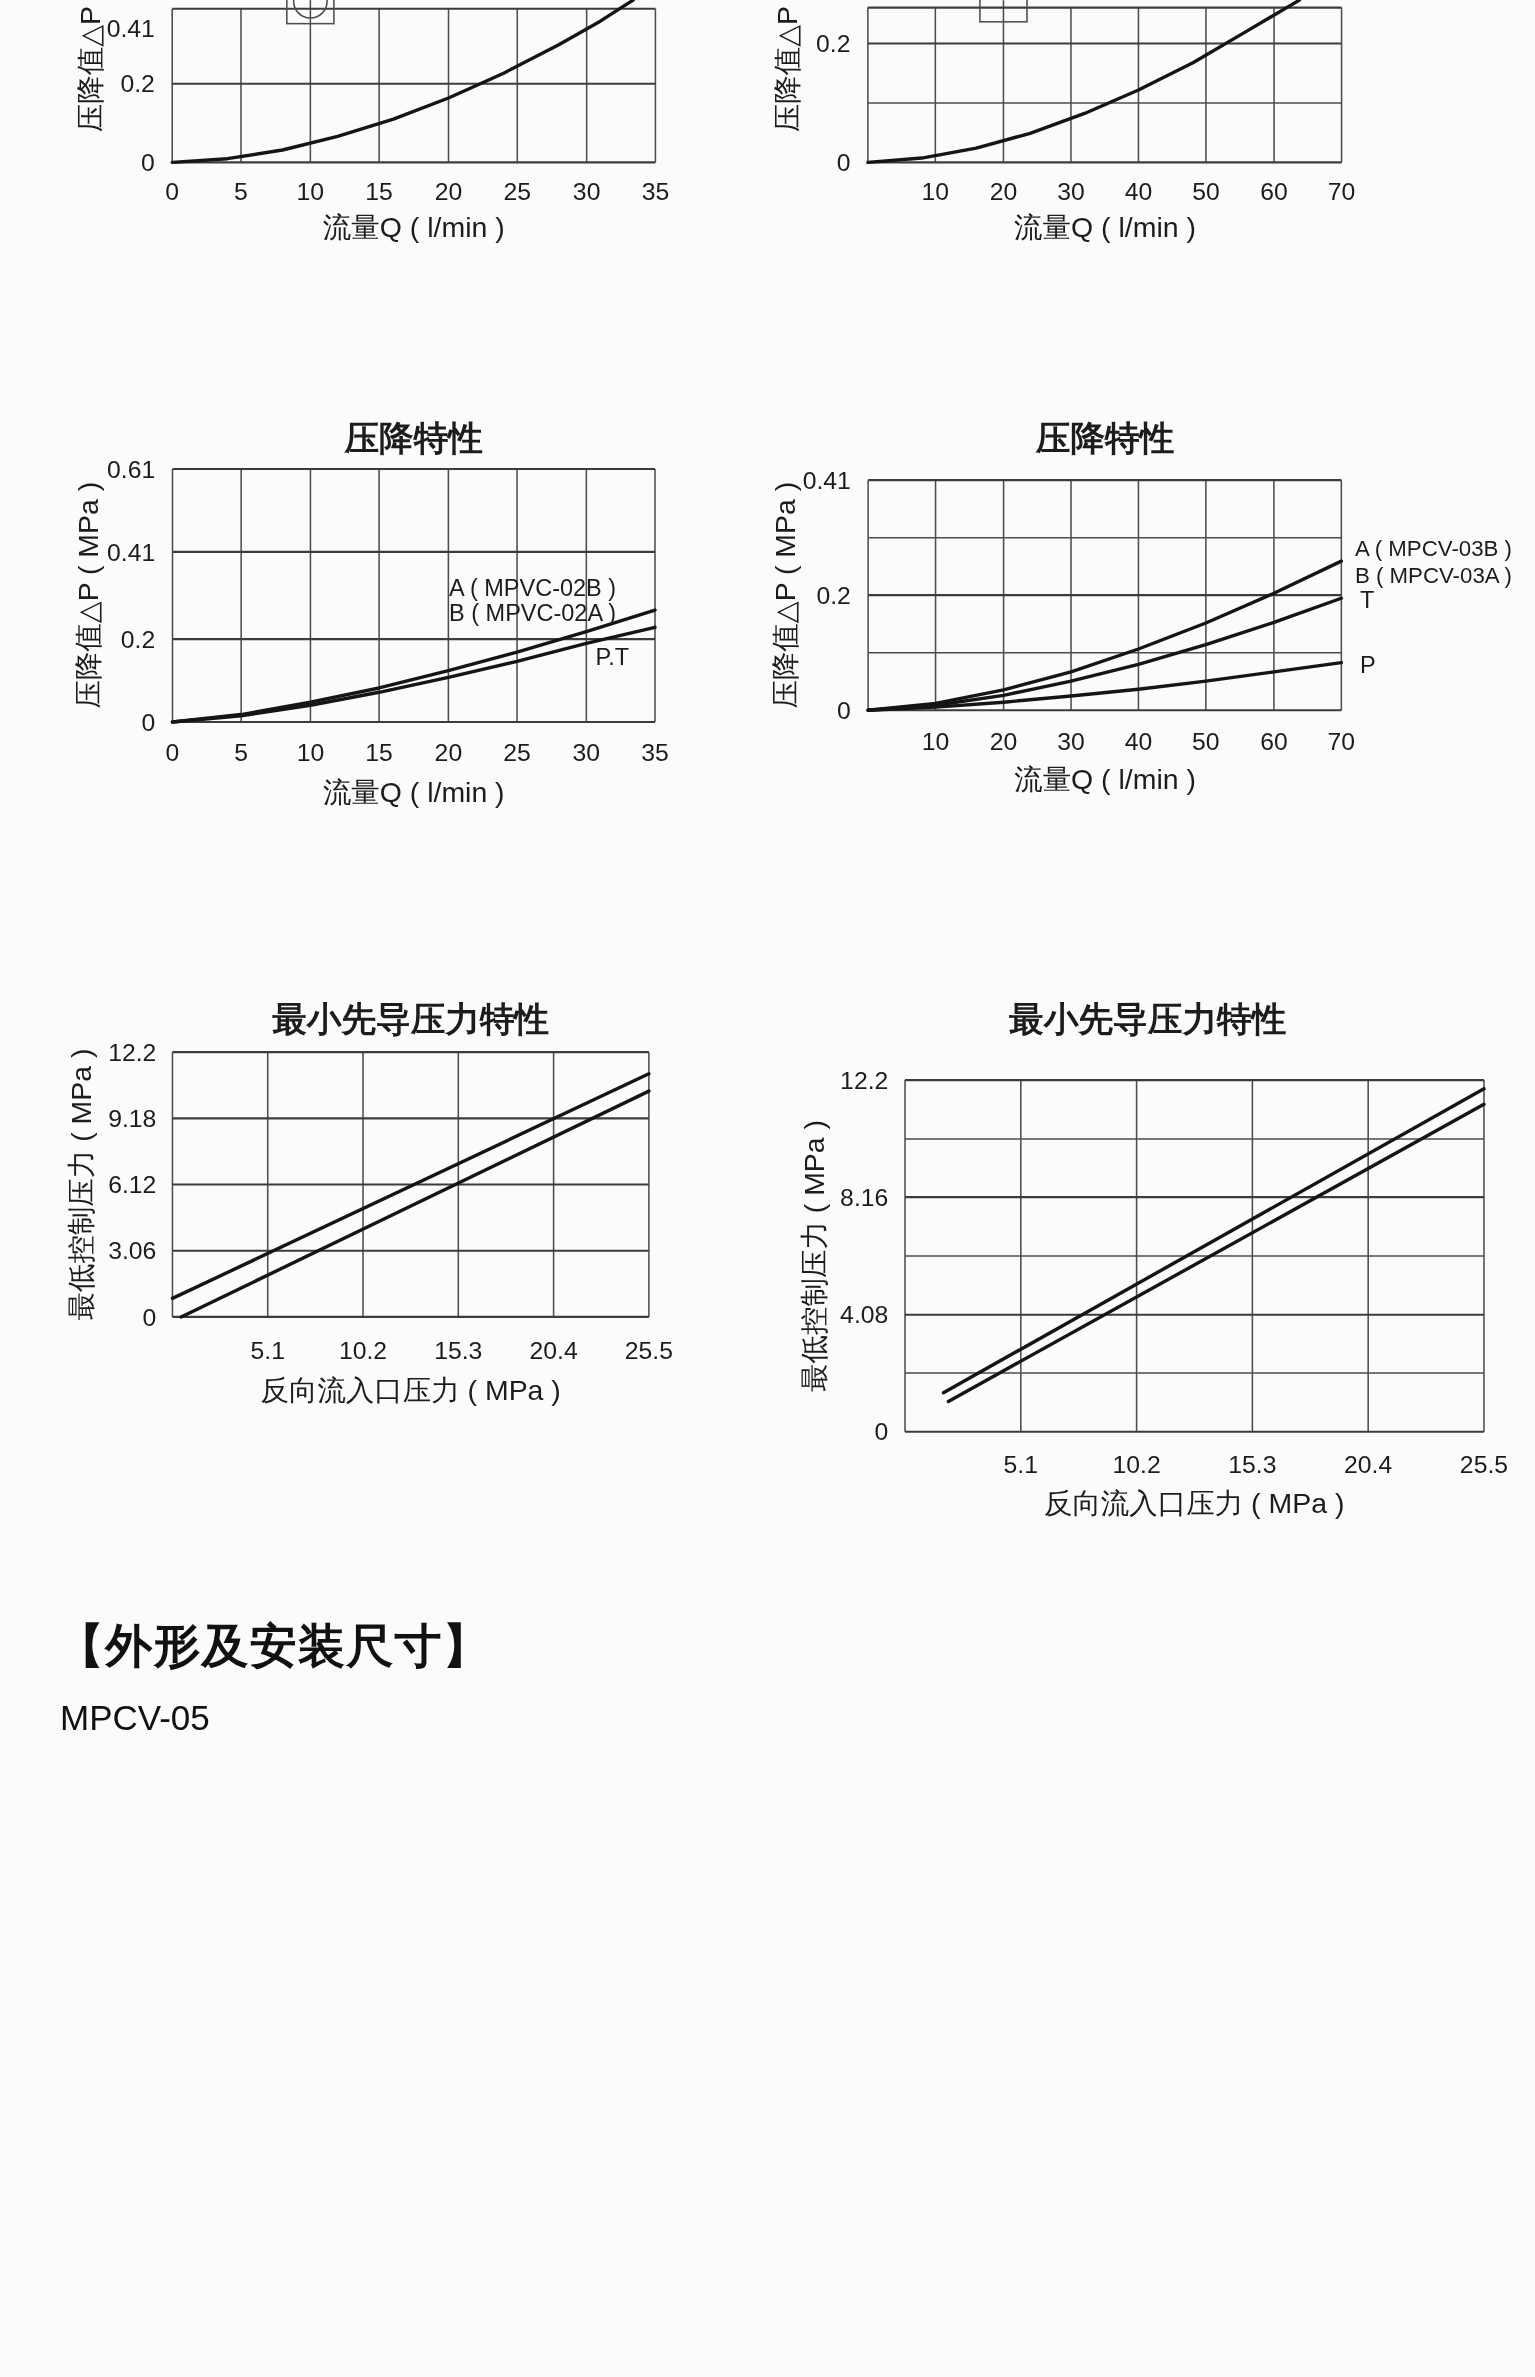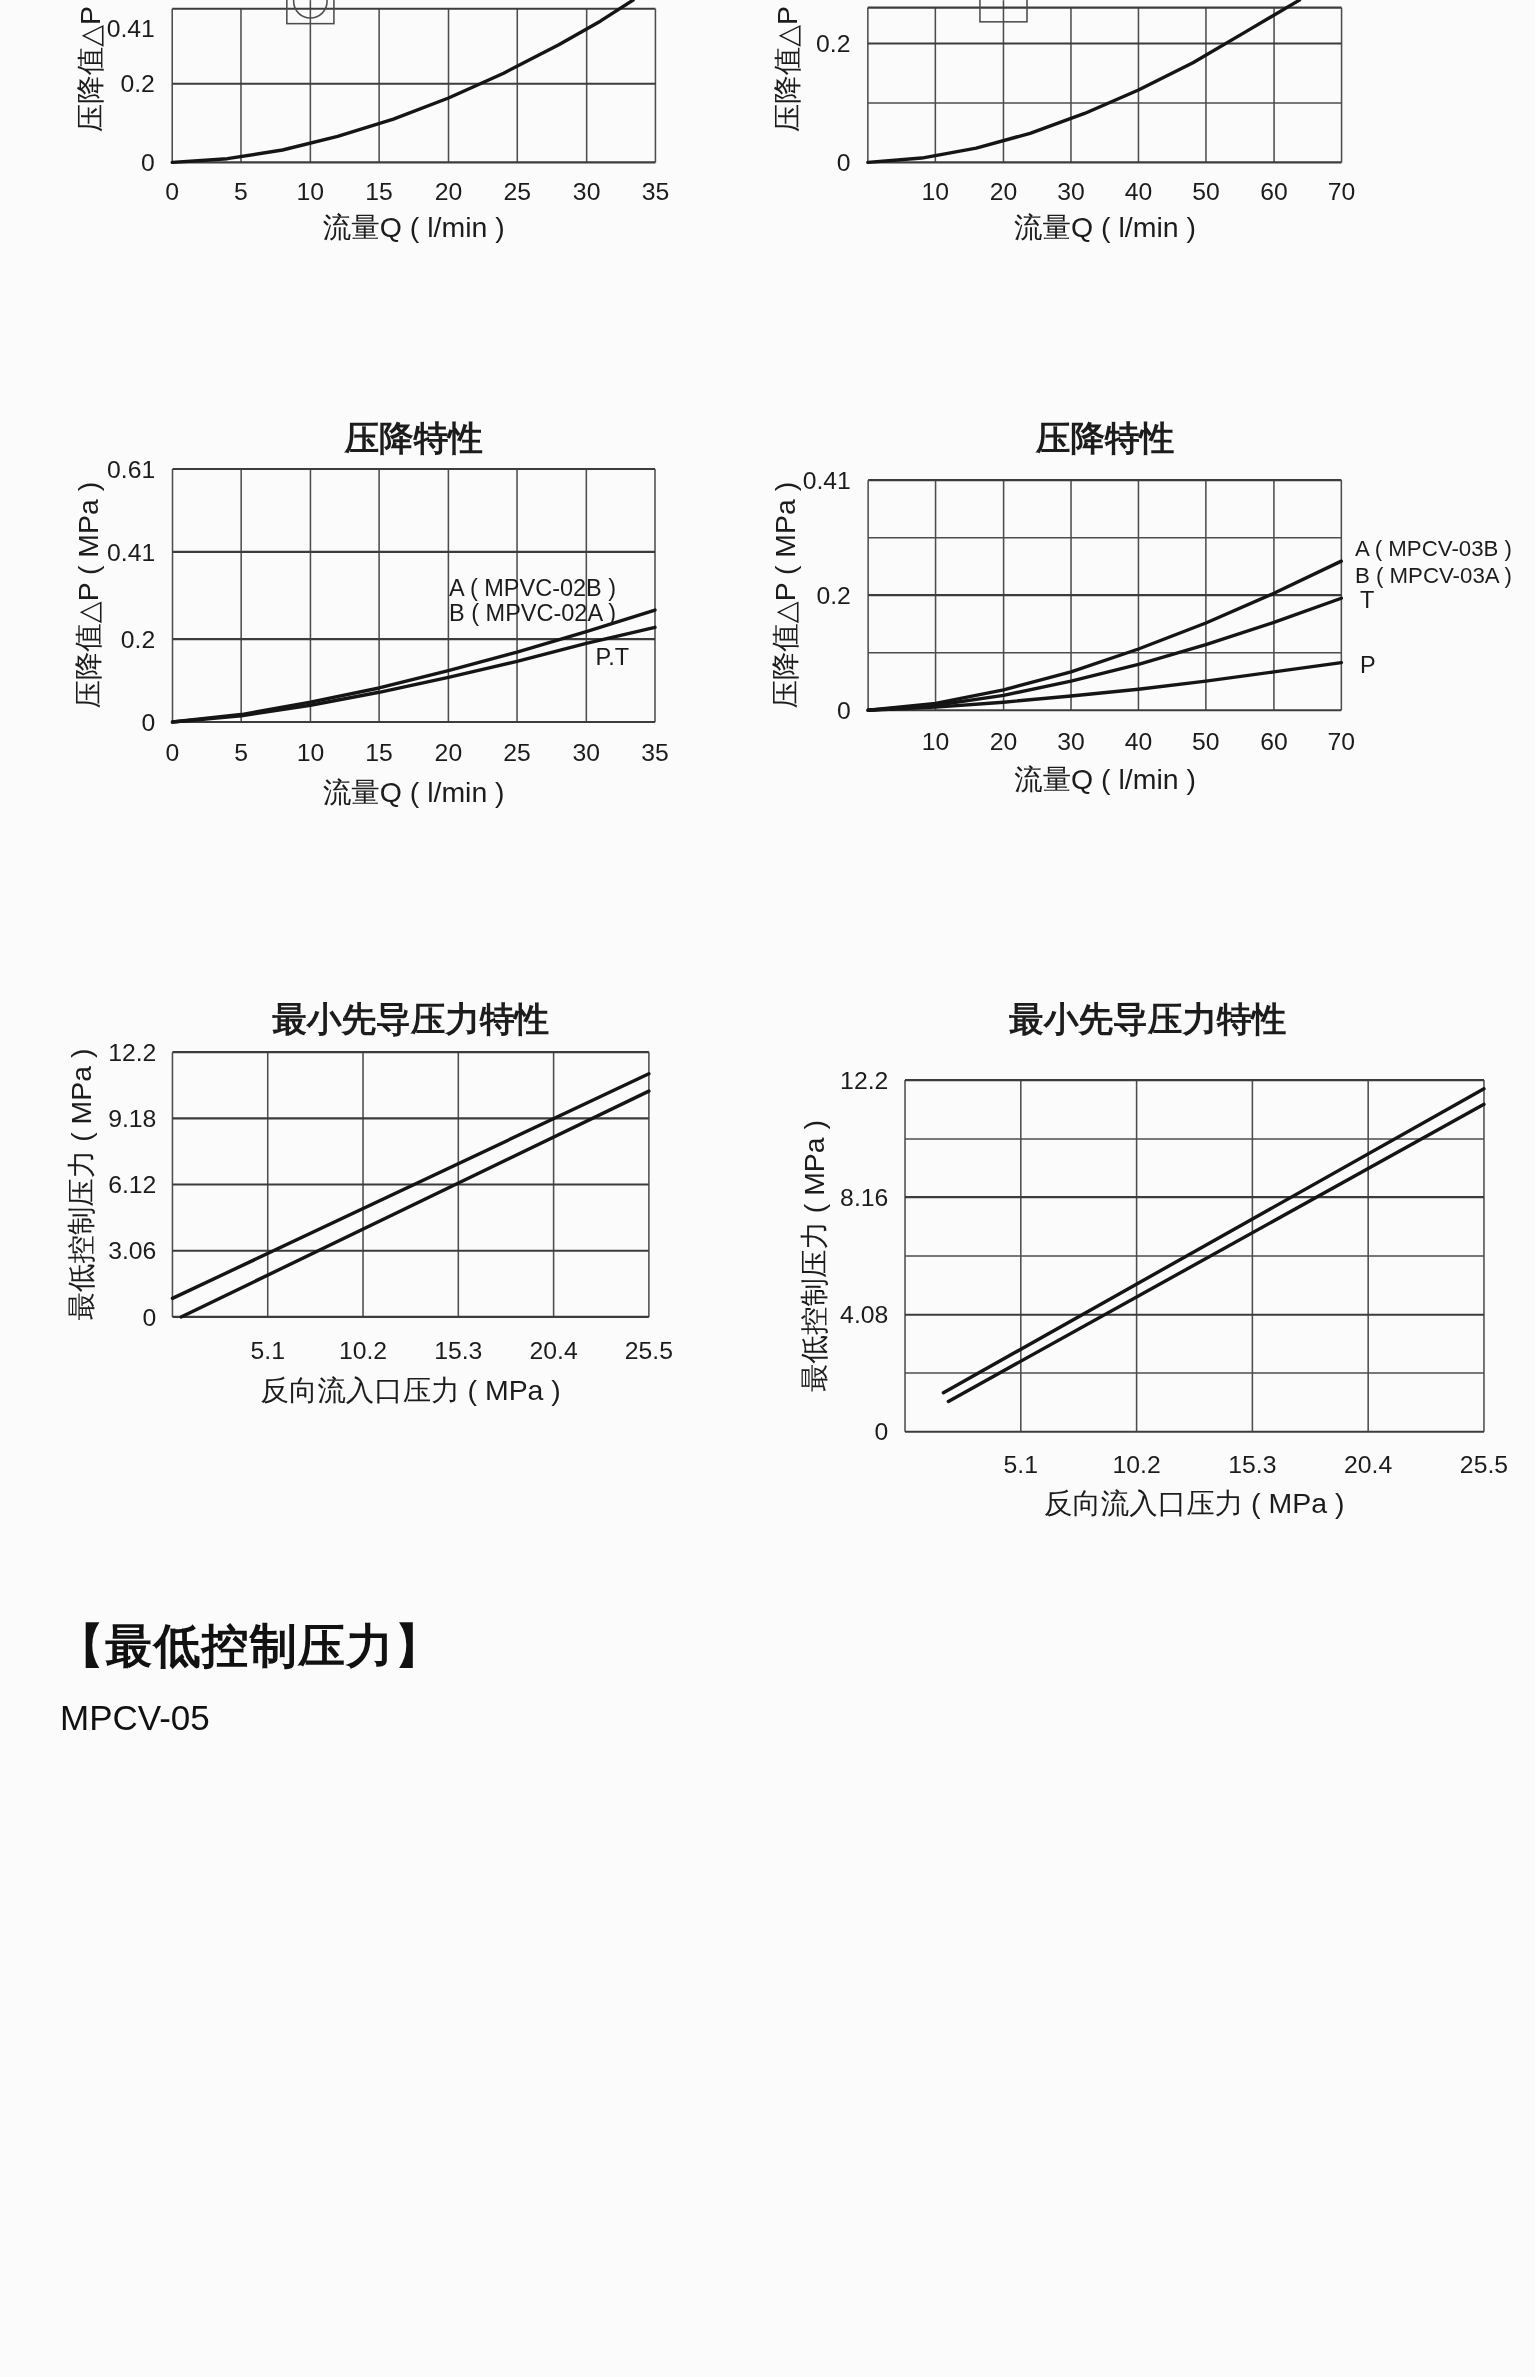--- a/index.html
+++ b/index.html
@@ -253,21 +253,21 @@
       <text class="tick" x="1648" y="2380" text-anchor="middle">5.1</text>
       <text class="tick" x="1835" y="2380" text-anchor="middle">10.2</text>
       <text class="tick" x="2022" y="2380" text-anchor="middle">15.3</text>
       <text class="tick" x="2209" y="2380" text-anchor="middle">20.4</text>
       <text class="tick" x="2396" y="2380" text-anchor="middle">25.5</text>
     </g>
     <text class="axis-label" x="1928" y="2444" text-anchor="middle">反向流入口压力 ( MPa )</text>
     <text class="axis-label" x="1330" y="2029" text-anchor="middle" transform="rotate(-90 1330 2029)">最低控制压力 ( MPa )</text>
   </svg>
 
-  <div class="heading">【最低控制压力】</div>
+  <div class="heading">【外形及安装尺寸】</div>
   <div class="model">MPCV-05</div>
 
   <svg class="draw-svg" style="left:514px;top:1826px;width:1022px;height:551px" viewBox="830 2950 1650 890">
 
     <g>
       <line class="dimline" x1="1000" y1="3010" x2="1000" y2="3297"></line>
       <line class="dimline" x1="2244" y1="3010" x2="2244" y2="3297"></line>
       <line class="dimline" x1="1000" y1="3021" x2="2244" y2="3021"></line>
       <path class="arrowhead" d="M1000,3021 L1034,3011 L1034,3031 Z"></path>
       <path class="arrowhead" d="M2244,3021 L2210,3011 L2210,3031 Z"></path>

